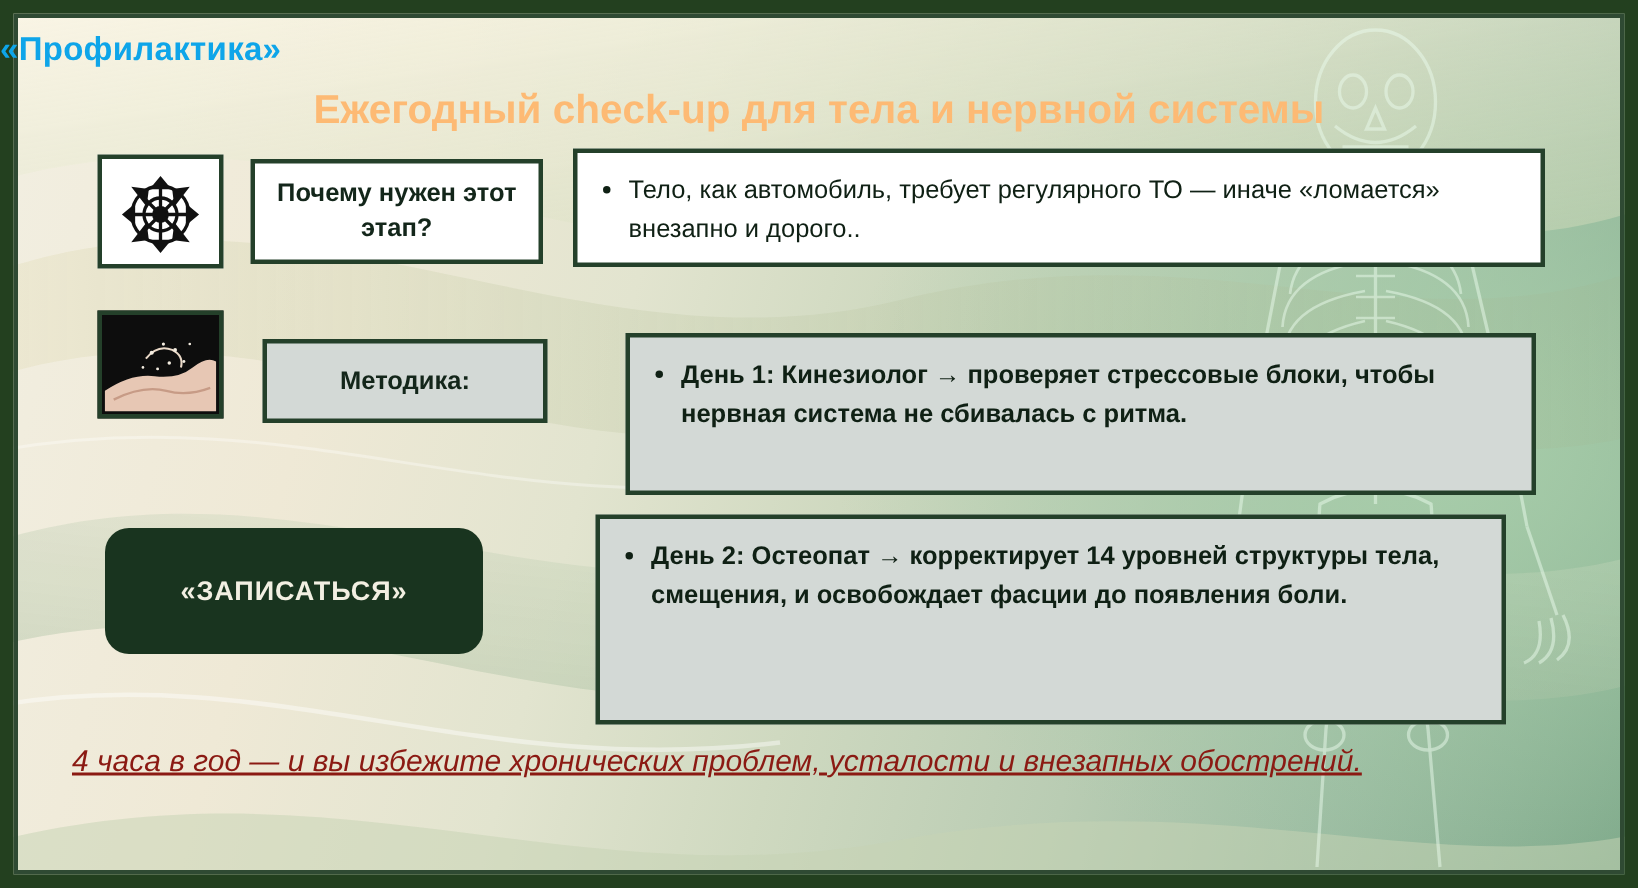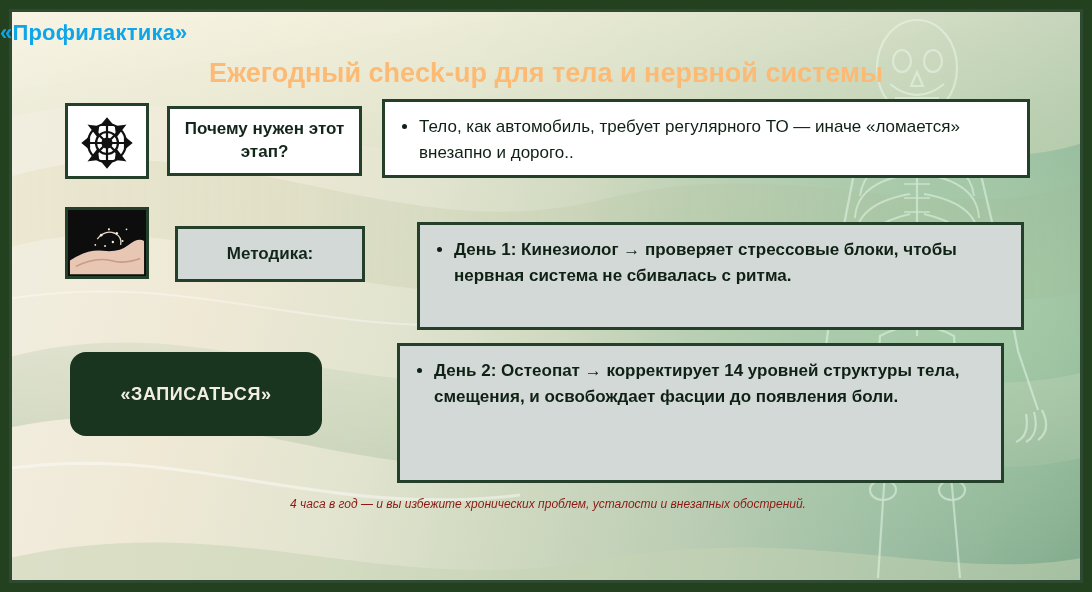--- a/index.html
+++ b/index.html
@@ -146,24 +146,24 @@
     letter-spacing: .6px;
     cursor: pointer;
   }
 
   
   .footer {
     position: absolute;
     left: 48px;
     top: 497px;
     width: 1000px;
-    font-size: 12px;
+    font-size: 20px;
     font-style: italic;
     color: #8b1a13;
-    text-align: center;
+    text-decoration: underline;
   }
 </style>
 </head>
 <body>
 
 <div class="slide">
 
   <div class="bg-base"></div>
 
   <svg class="bg-swirl" viewBox="0 0 1092 592" preserveAspectRatio="none">

